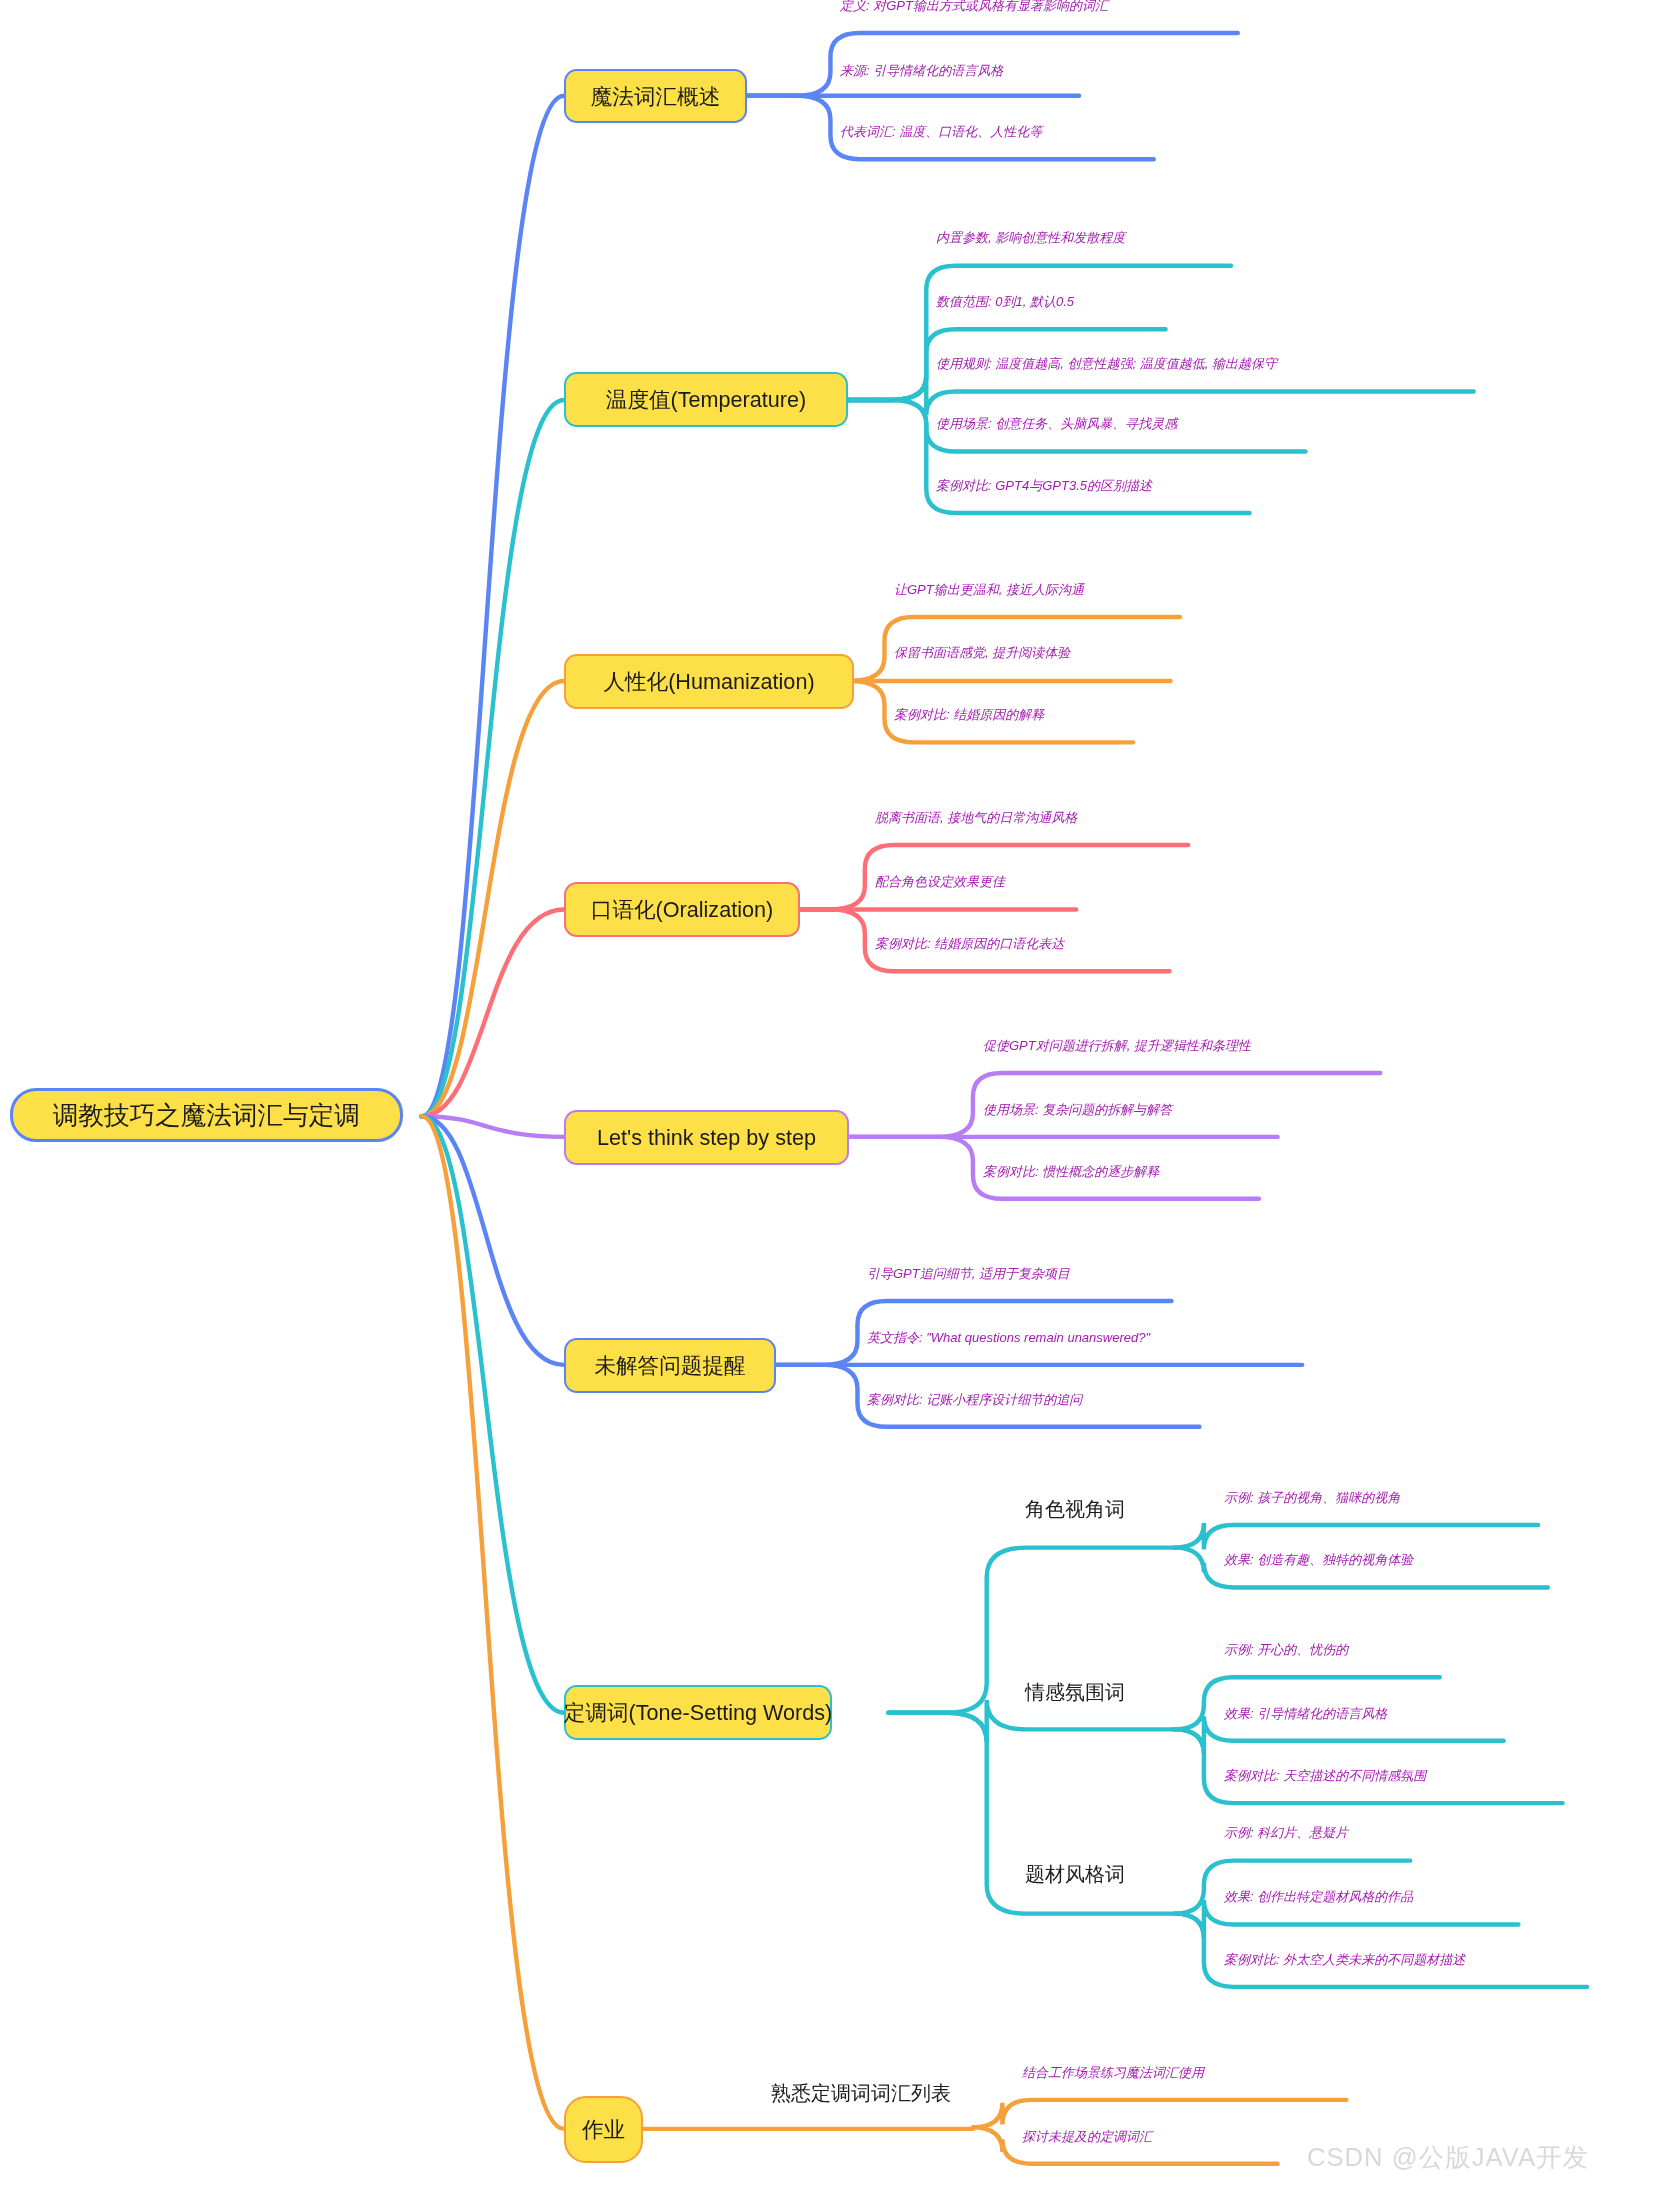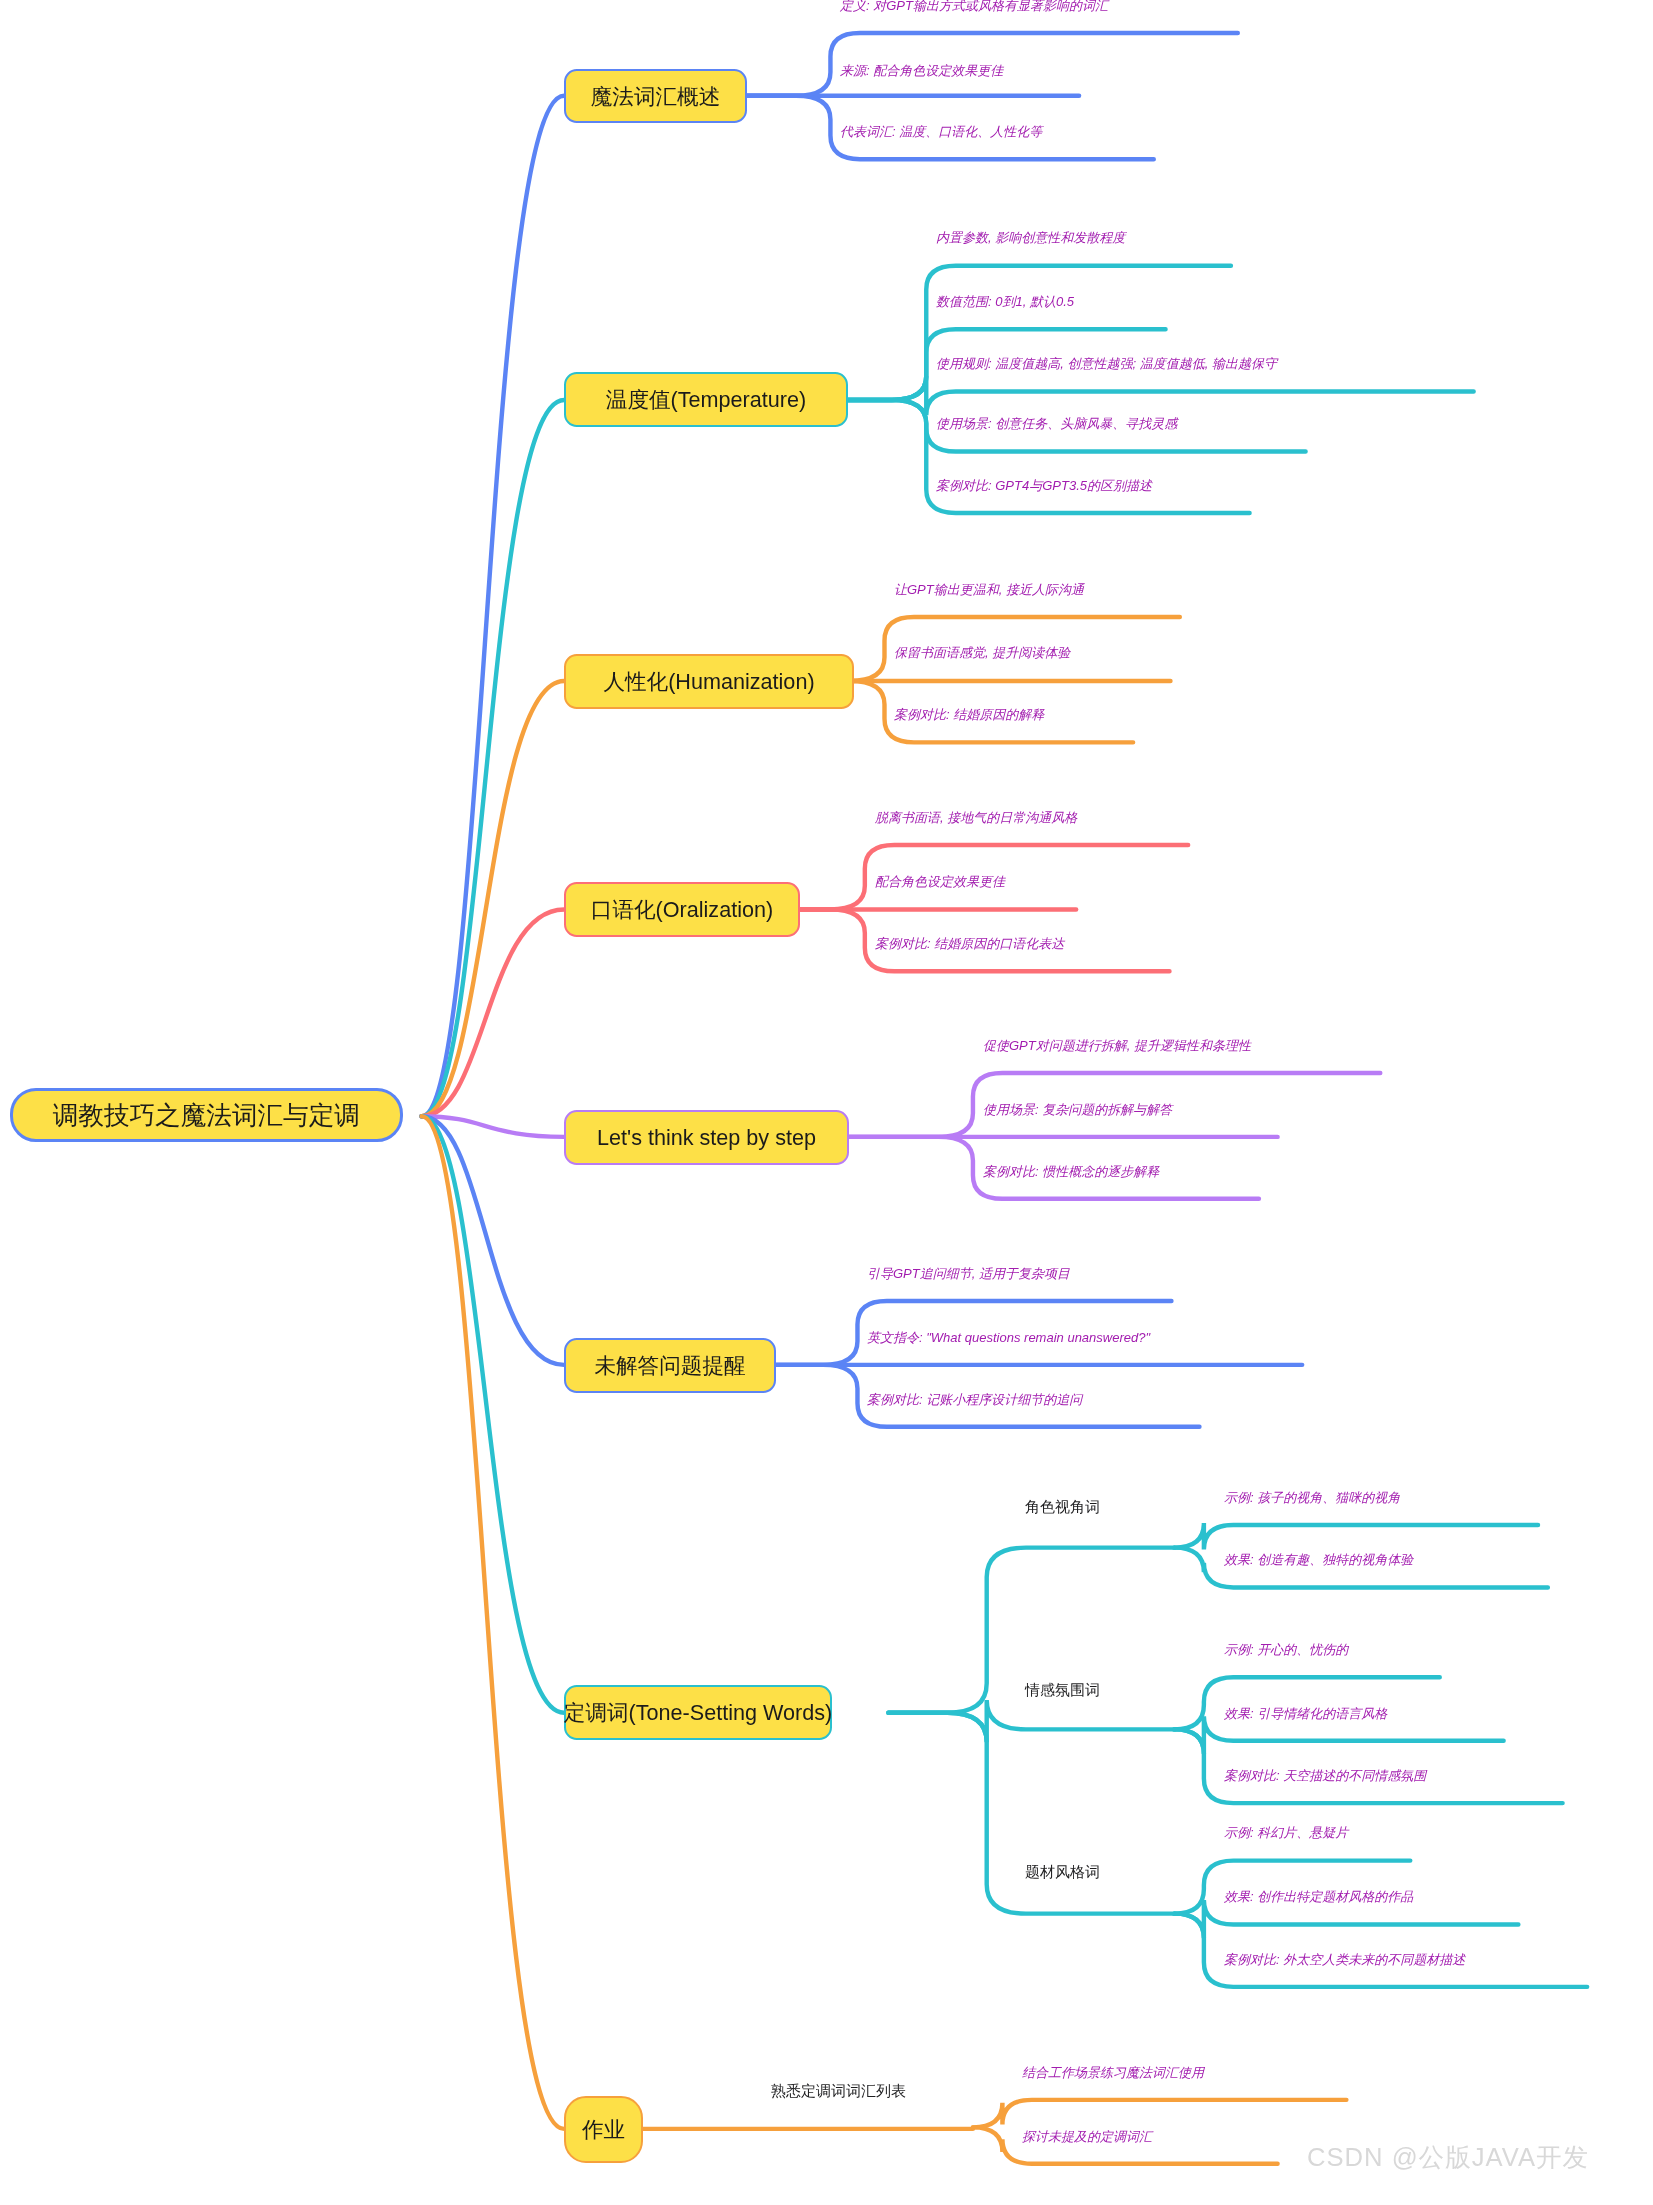--- a/index.html
+++ b/index.html
@@ -6,21 +6,21 @@
   body{font-family:"Liberation Sans","DejaVu Sans",sans-serif;}
   #stage{position:relative;width:1654px;height:2205px;background:#ffffff;overflow:hidden;}
   #wires{position:absolute;left:0;top:0;width:1654px;height:2205px;}
   .node{position:absolute;box-sizing:border-box;display:flex;align-items:center;
         justify-content:center;background:#fde047;border-radius:12.8px;
         color:#1b1b1b;white-space:nowrap;}
   .node.root{border:3.4px solid #5b84f5;font-size:25.6px;border-radius:14.7px;}
   .node.l1{border:2.9px solid #000;font-size:21.6px;}
   .leaf{position:absolute;white-space:nowrap;color:#a21caf;font-size:13px;
         line-height:1;font-style:italic;}
-  .sublabel{position:absolute;white-space:nowrap;color:#1d1d1f;font-size:15px;line-height:1;}
+  .sublabel{position:absolute;white-space:nowrap;color:#1d1d1f;font-size:20px;line-height:1;}
   .wm{position:absolute;color:#d8d8d8;font-size:25.6px;white-space:nowrap;
       letter-spacing:1px;}
 </style>
 </head>
 <body>
 
 <div id="stage">
   <svg id="wires" viewBox="0 0 3366 4488" preserveAspectRatio="none">
       <path d="M 858 2272 C 988.5 2272 988.5 195 1148 195" stroke="#5b84f5" stroke-width="9" fill="none" stroke-linecap="round"></path>
       <path d="M 1520 195 L 1620 195 Q 1690 195 1690 147
@@ -92,21 +92,21 @@
                 L 2040 4324 Q 2040 4274 2100 4274 H 2740" stroke="#f6a03c" stroke-width="9" fill="none" stroke-linecap="round"></path>
       <path d="M 1980 4330 Q 2040 4330 2040 4380
                 L 2040 4354 Q 2040 4404 2100 4404 H 2600" stroke="#f6a03c" stroke-width="9" fill="none" stroke-linecap="round"></path>
     </svg>
 
   <div class="node root" id="root-node" style="left: 9.8px; top: 1088px; width: 393px; height: 54px; border-color: rgb(91, 132, 245); border-radius: 26px;">调教技巧之魔法词汇与定调</div>
 
   <div id="nodes-layer">
       <div class="node l1" style="left: 564px; top: 69px; width: 183px; height: 54px; border-color: rgb(91, 132, 245);">魔法词汇概述</div>
       <div class="leaf" style="left: 840px; top: -1.5px;">定义: 对GPT输出方式或风格有显著影响的词汇</div>
-      <div class="leaf" style="left: 840px; top: 64px;">来源: 配合角色设定效果更佳</div>
+      <div class="leaf" style="left: 840px; top: 64px;">来源: 引导情绪化的语言风格</div>
       <div class="leaf" style="left: 840px; top: 125px;">代表词汇: 温度、口语化、人性化等</div>
       <div class="node l1" style="left: 564px; top: 372px; width: 284px; height: 55px; border-color: rgb(42, 192, 206);">温度值(Temperature)</div>
       <div class="leaf" style="left: 936px; top: 231px;">内置参数, 影响创意性和发散程度</div>
       <div class="leaf" style="left: 936px; top: 295px;">数值范围: 0到1, 默认0.5</div>
       <div class="leaf" style="left: 936px; top: 357px;">使用规则: 温度值越高, 创意性越强; 温度值越低, 输出越保守</div>
       <div class="leaf" style="left: 936px; top: 417px;">使用场景: 创意任务、头脑风暴、寻找灵感</div>
       <div class="leaf" style="left: 936px; top: 479px;">案例对比: GPT4与GPT3.5的区别描述</div>
       <div class="node l1" style="left: 564px; top: 654px; width: 290px; height: 55px; border-color: rgb(246, 160, 60);">人性化(Humanization)</div>
       <div class="leaf" style="left: 894px; top: 583px;">让GPT输出更温和, 接近人际沟通</div>
       <div class="leaf" style="left: 894px; top: 646px;">保留书面语感觉, 提升阅读体验</div>

